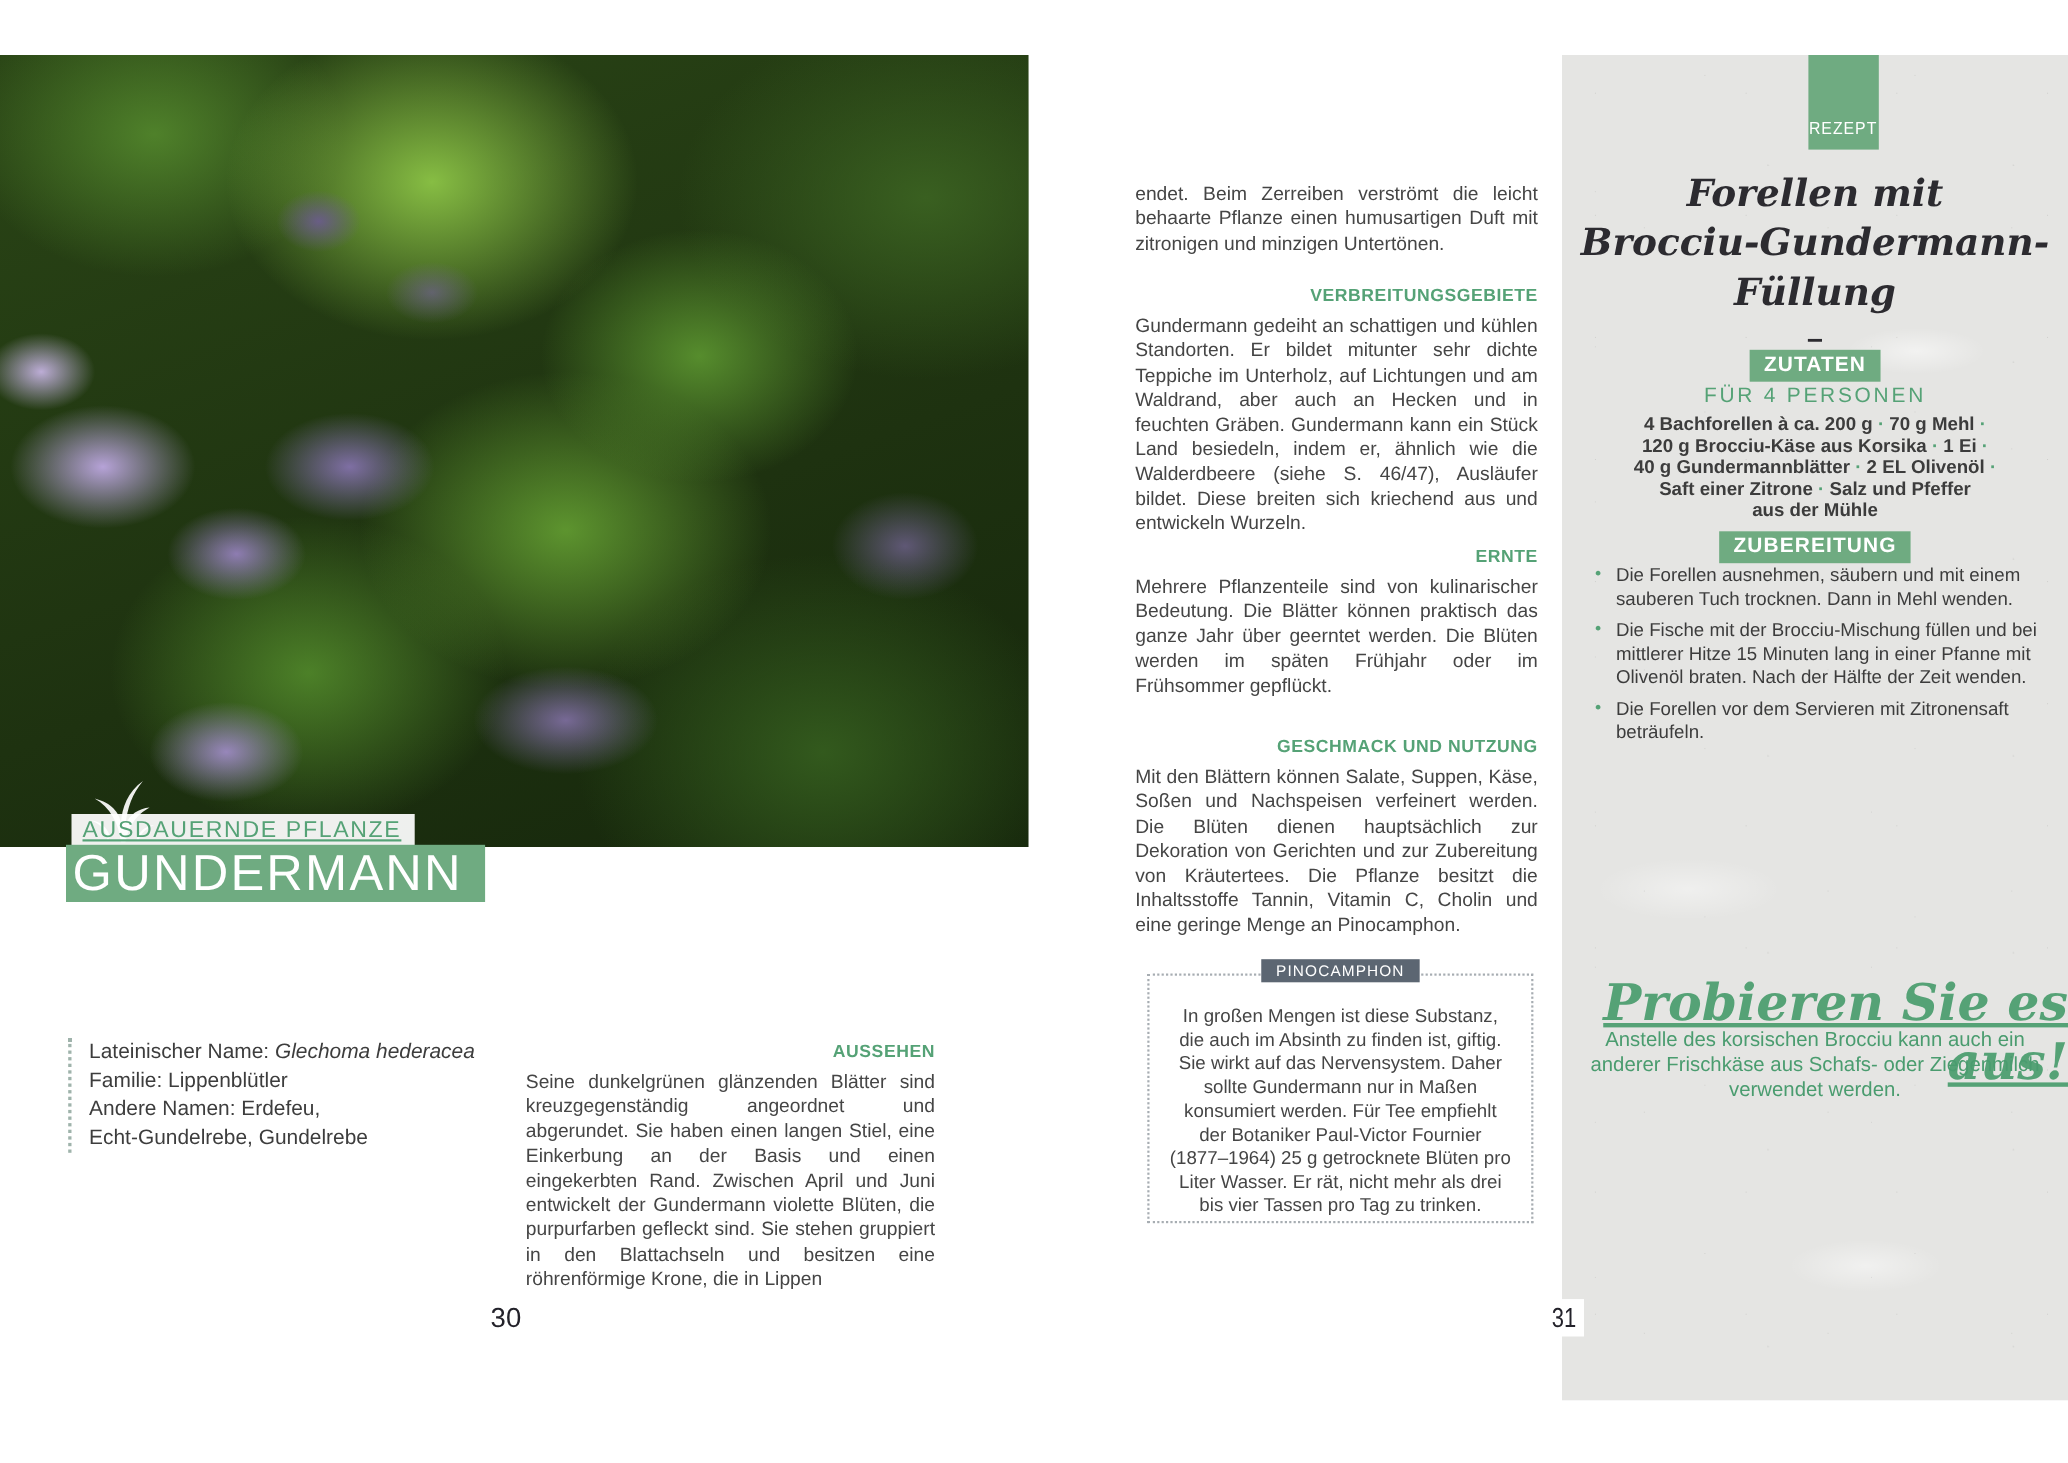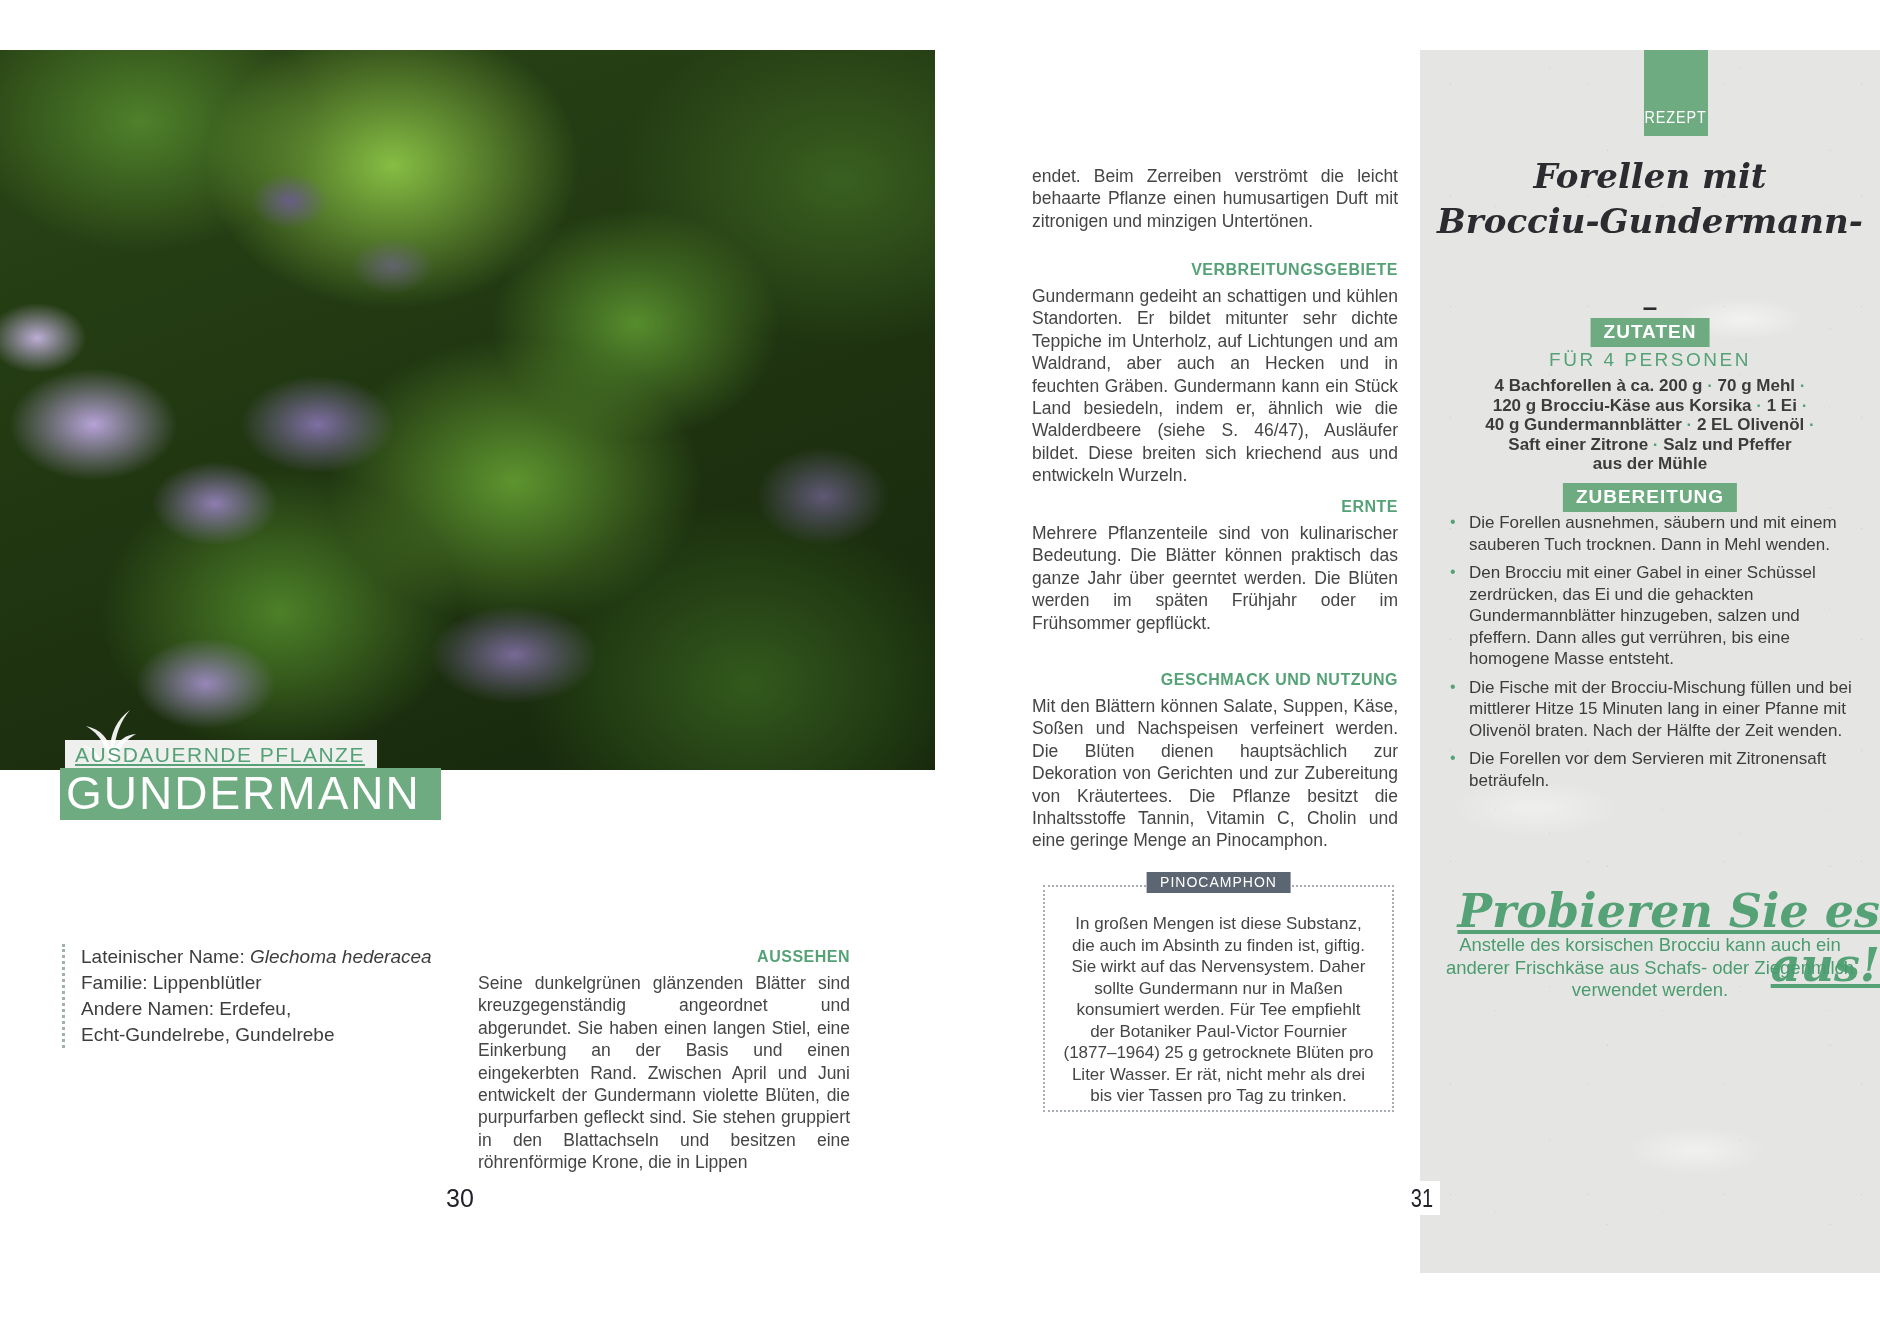--- a/index.html
+++ b/index.html
@@ -151,39 +151,39 @@
   </div>
 
   <div class="paper">
     <div class="rezept-tab">
       <span>REZEPT</span>
     </div>
 
     <div class="recipe-title script">
       <div>Forellen mit</div>
       <div>Brocciu-Gundermann-</div>
+      <div>Füllung</div>
     </div>
     <div class="title-dash">–</div>
 
     <div class="green-tag" style="top:268px;">ZUTATEN</div>
     <div class="serving">FÜR 4 PERSONEN</div>
 
     <div class="ingredients">
       <div class="ing-line">4 Bachforellen à ca. 200 g <span class="gdot">·</span> 70 g Mehl <span class="gdot">·</span></div>
       <div class="ing-line">120 g Brocciu-Käse aus Korsika <span class="gdot">·</span> 1 Ei <span class="gdot">·</span></div>
       <div class="ing-line">40 g Gundermannblätter <span class="gdot">·</span> 2 EL Olivenöl <span class="gdot">·</span></div>
       <div class="ing-line">Saft einer Zitrone <span class="gdot">·</span> Salz und Pfeffer</div>
       <div class="ing-line">aus der Mühle</div>
     </div>
 
     <div class="green-tag" style="top:433px;">ZUBEREITUNG</div>
 
     <ul class="steps">
       <li>Die Forellen ausnehmen, säubern und mit einem sauberen Tuch trocknen. Dann in Mehl wenden.</li>
-      <li>Den Brocciu mit einer Gabel in einer Schüssel zerdrücken, das Ei und die gehackten Gundermannblätter hinzugeben, salzen und pfeffern. Dann alles gut verrühren, bis eine homogene Masse entsteht.</li>
       <li>Die Fische mit der Brocciu-Mischung füllen und bei mittlerer Hitze 15 Minuten lang in einer Pfanne mit Olivenöl braten. Nach der Hälfte der Zeit wenden.</li>
       <li>Die Forellen vor dem Servieren mit Zitronensaft beträufeln.</li>
     </ul>
 
     <div class="try-head script">Probieren Sie es aus!</div>
     <div class="tip">Anstelle des korsischen Brocciu kann auch ein anderer Frischkäse aus Schafs- oder Ziegenmilch verwendet werden.</div>
   </div>
 
   <div class="pg-left">
     <span class="pgnum">30</span>

